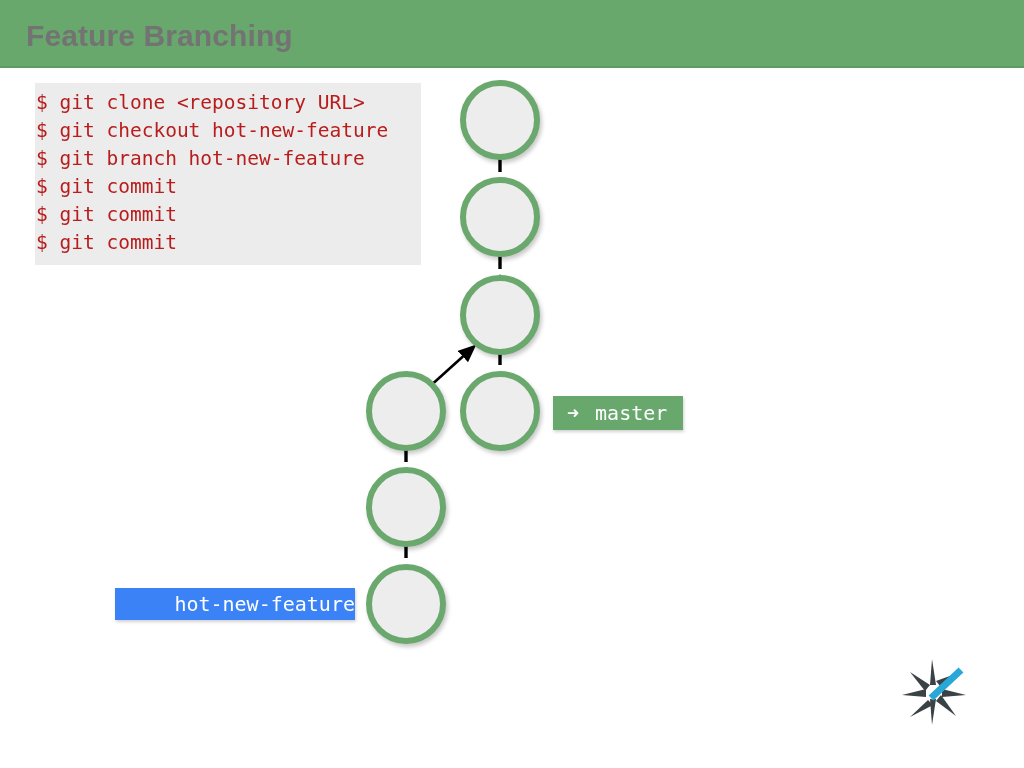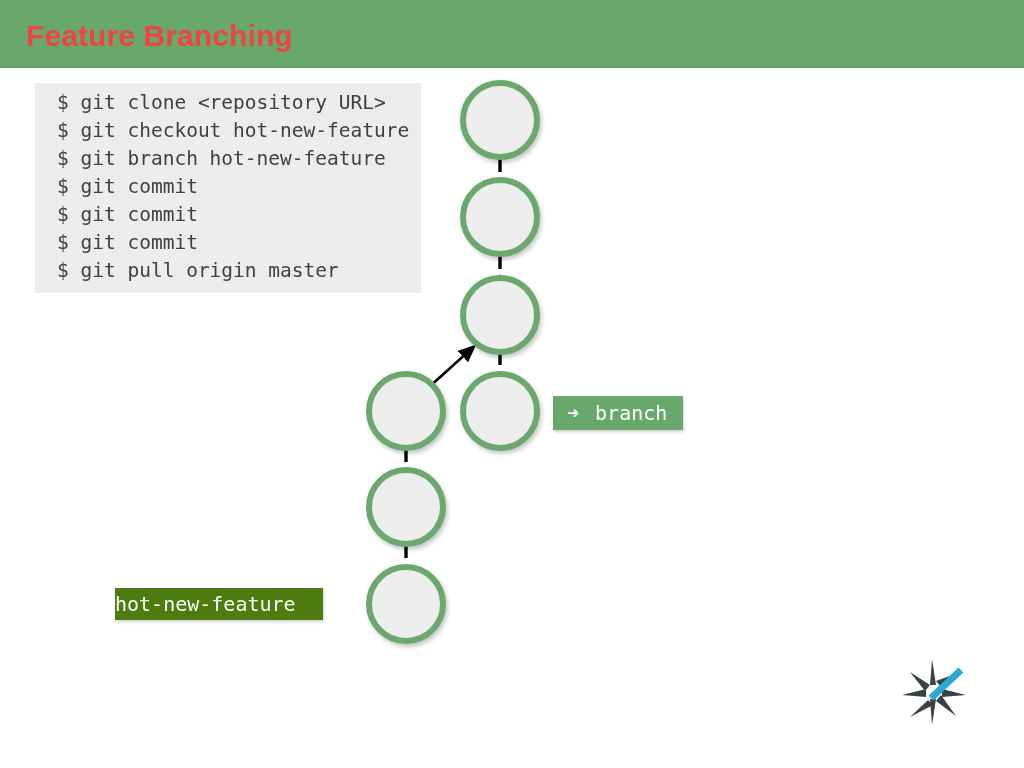--- a/index.html
+++ b/index.html
@@ -25,42 +25,42 @@
     background: #69a86d;
     border-bottom: 2px solid #5f9c63;
     box-sizing: border-box;
   }
   #slide-title {
     position: absolute;
     left: 26px;
     top: 19px;
     font-size: 30px;
     font-weight: bold;
-    color: #ef4444;
+    color: #737373;
     letter-spacing: 0.1px;
     white-space: nowrap;
   }
 
   
   #code-block {
     position: absolute;
     left: 35px;
     top: 83px;
     width: 386px;
     padding: 6px 0 8px 0;
     background: #ececec;
     box-sizing: border-box;
   }
   .code-line {
     font-family: "DejaVu Sans Mono", "Liberation Mono", monospace;
     font-size: 19.5px;
     line-height: 28px;
-    color: #404040;
+    color: #b91c1c;
     white-space: pre;
-    padding-left: 22px;
+    padding-left: 1px;
   }
 
   
   #graph {
     position: absolute;
     left: 0;
     top: 68px;
     width: 1024px;
     height: 700px;
   }
@@ -100,25 +100,25 @@
     font-size: 20px;
   }
   #label-master .arrow-glyph {
     font-size: 20px;
     margin-right: 16px;
     line-height: 1;
   }
   #label-hot {
     left: 115px;
     top: 588px;
-    width: 208px;
+    width: 240px;
     height: 32px;
-    background: #4d7c0f;
+    background: #3b82f6;
     font-size: 20px;
-    justify-content: flex-start;
+    justify-content: flex-end;
   }
 
   
   #logo {
     position: absolute;
     left: 898px;
     top: 655px;
     width: 74px;
     height: 74px;
   }
@@ -129,21 +129,20 @@
 <div id="header-bar"></div>
 <div id="slide-title">Feature Branching</div>
 
 <div id="code-block">
   <div class="code-line">$ git clone &lt;repository URL&gt;</div>
   <div class="code-line">$ git checkout hot-new-feature</div>
   <div class="code-line">$ git branch hot-new-feature</div>
   <div class="code-line">$ git commit</div>
   <div class="code-line">$ git commit</div>
   <div class="code-line">$ git commit</div>
-  <div class="code-line">$ git pull origin master</div>
 </div>
 
 <div id="graph">
 
   <svg id="graph-svg" width="1024" height="700">
     <defs>
       <marker id="ah" markerWidth="7" markerHeight="7" refX="3.2" refY="3" orient="auto">
         <path d="M0,0 L7,3 L0,6 z" fill="#000000"></path>
       </marker>
     </defs>
@@ -163,21 +162,21 @@
   <div class="commit-node" style="left:460px; top:207px;"></div>
   <div class="commit-node" style="left:460px; top:303px;"></div>
 
   <div class="commit-node" style="left:366px; top:303px;"></div>
   <div class="commit-node" style="left:366px; top:399px;"></div>
   <div class="commit-node" style="left:366px; top:496px;"></div>
 </div>
 
 <div class="branch-label" id="label-master">
   <span class="arrow-glyph">➜</span>
-  <span>branch</span>
+  <span>master</span>
 </div>
 
 <div class="branch-label" id="label-hot">
   <span>hot-new-feature</span>
 </div>
 
 <svg id="logo" viewBox="0 0 74 74">
   <g fill="#3b4246">
     <polygon points="34,4 38,30 32,30"></polygon>
     <polygon points="34,70 38,44 32,44"></polygon>

